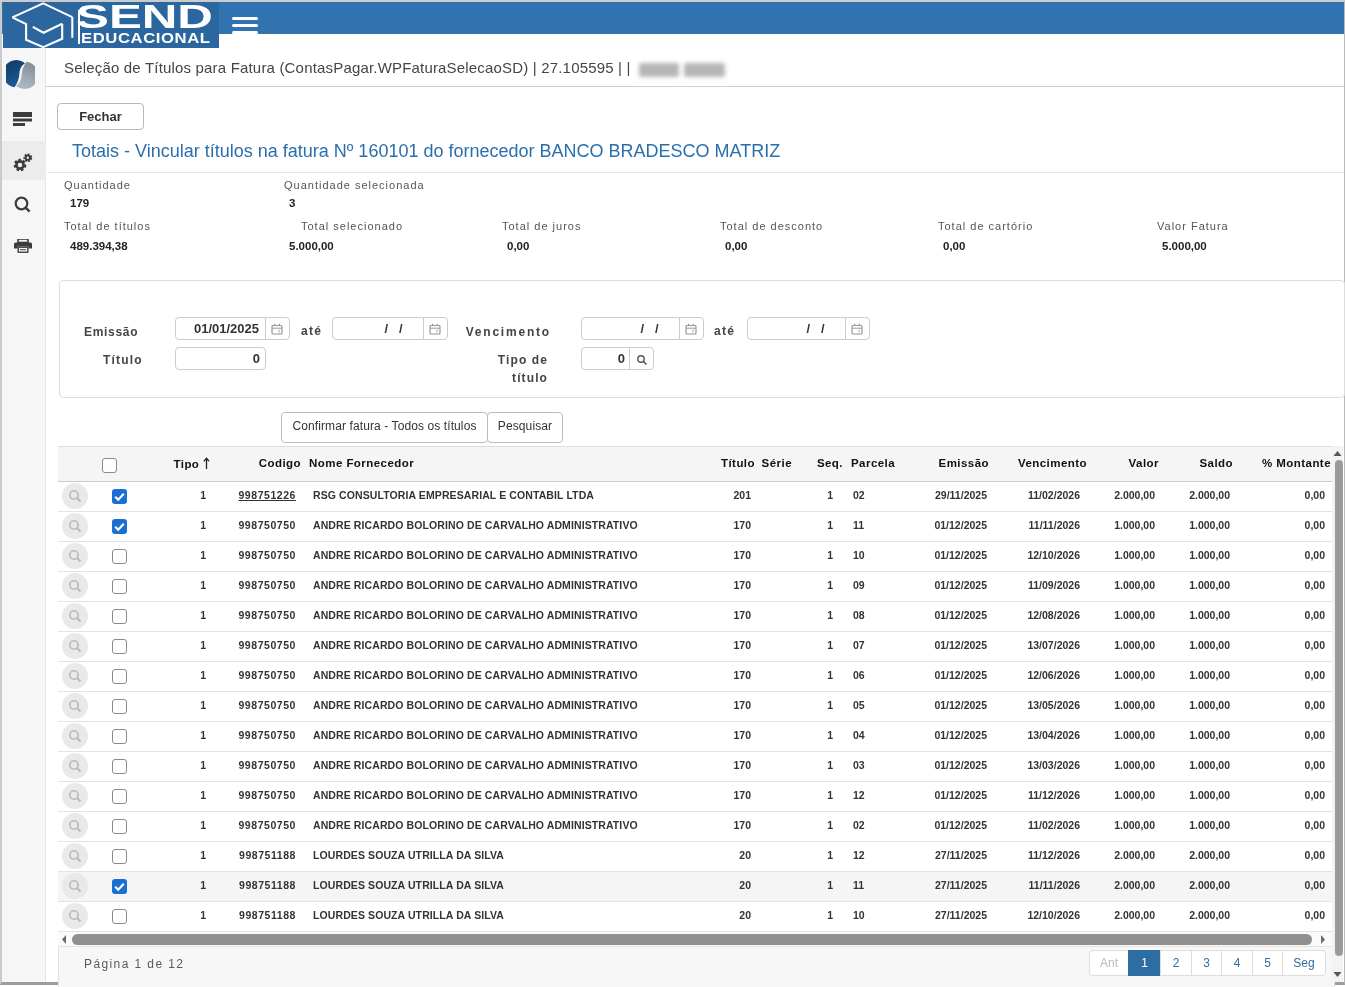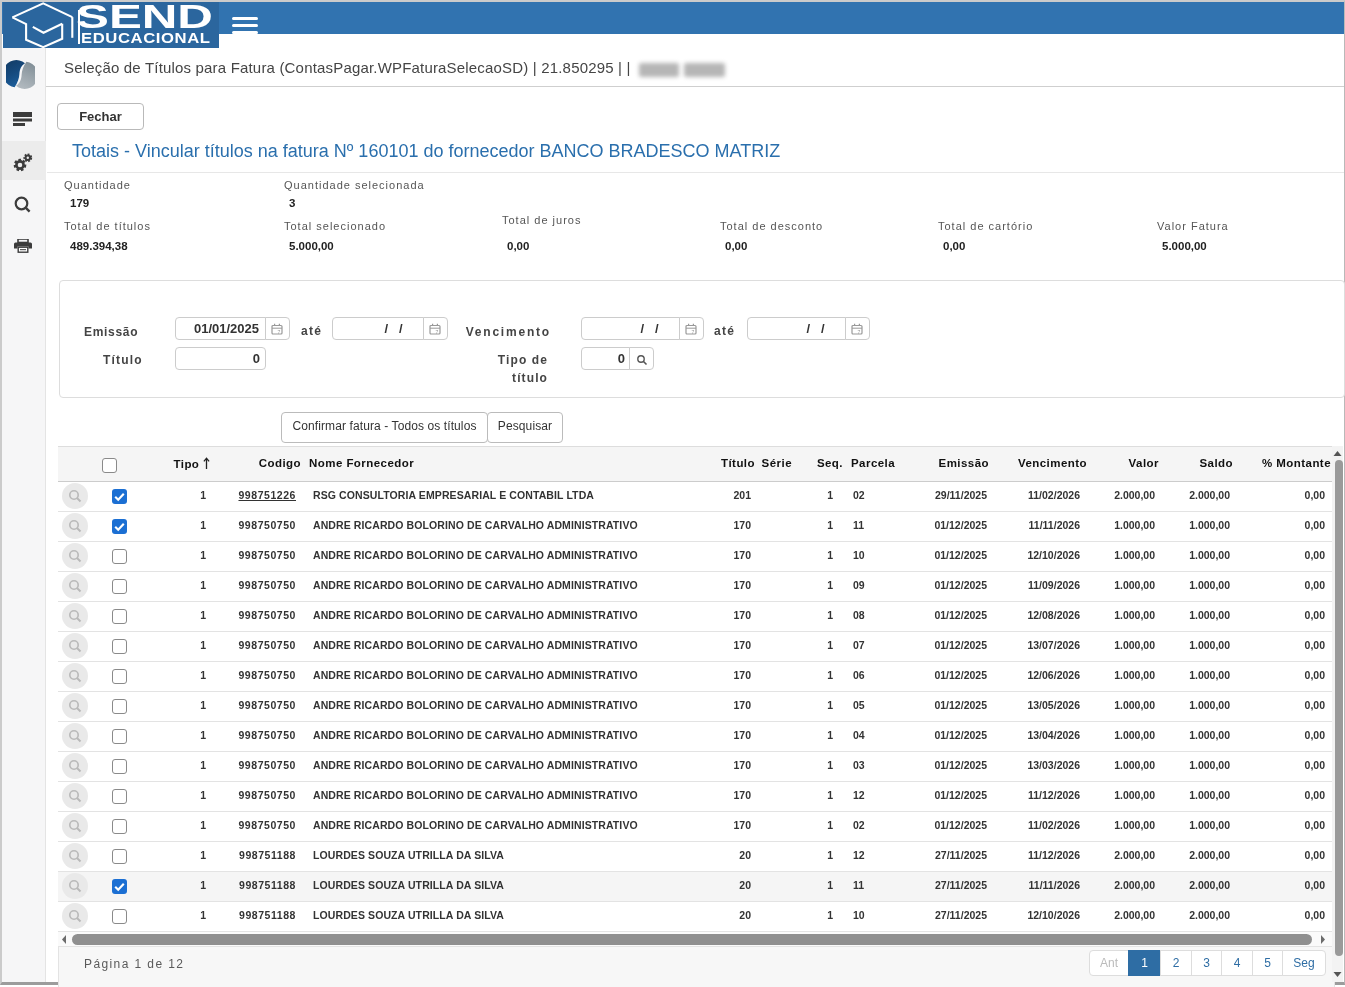--- a/index.html
+++ b/index.html
@@ -70,21 +70,21 @@
     </svg>
     <div id="sep"></div>
     <div id="sendtxt">SEND</div>
     <div id="sendsub">EDUCACIONAL</div>
     <div class="hline" style="top:15px;"></div>
     <div class="hline" style="top:22px;"></div>
     <div class="hline" style="top:29px;"></div>
   </div>
 
   <div id="crumb">
-    <div id="crumbtext">Seleção de Títulos para Fatura (ContasPagar.WPFaturaSelecaoSD) | 21.850295 | |</div>
+    <div id="crumbtext">Seleção de Títulos para Fatura (ContasPagar.WPFaturaSelecaoSD) | 27.105595 | |</div>
     <div class="redact" style="left:593px; width:40px;"></div>
     <div class="redact" style="left:638px; width:41px;"></div>
   </div>
 
   <div id="sidebar">
     <div id="gearrow"></div>
     <svg width="29" height="29" viewBox="0 0 29 29" style="position:absolute;left:4px;top:12px;">
       <defs>
         <linearGradient id="lgB" x1="0.2" y1="0" x2="0.6" y2="1">
           <stop offset="0" stop-color="#123c66"></stop>
@@ -129,23 +129,23 @@
     <div id="fechar">Fechar</div>
     <div id="title">Totais - Vincular títulos na fatura Nº 160101 do fornecedor BANCO BRADESCO MATRIZ</div>
     <div id="titleline"></div>
 
     <div class="tlabel" style="left:17px;  top:91px;">Quantidade</div>
     <div class="tvalue" style="left:23px;  top:109px;">179</div>
     <div class="tlabel" style="left:237px; top:91px;">Quantidade selecionada</div>
     <div class="tvalue" style="left:242px; top:109px;">3</div>
     <div class="tlabel" style="left:17px;  top:132px;">Total de títulos</div>
     <div class="tvalue" style="left:23px;  top:152px;">489.394,38</div>
-    <div class="tlabel" style="left:237px; top:132px;">Total selecionado</div>
+    <div class="tlabel" style="left:254px; top:132px;">Total selecionado</div>
     <div class="tvalue" style="left:242px; top:152px;">5.000,00</div>
-    <div class="tlabel" style="left:455px; top:126px;text-align:right;">Total de juros</div>
+    <div class="tlabel" style="left:455px; top:132px;text-align:right;">Total de juros</div>
     <div class="tvalue" style="left:460px; top:152px;">0,00</div>
     <div class="tlabel" style="left:673px; top:132px;">Total de desconto</div>
     <div class="tvalue" style="left:678px; top:152px;">0,00</div>
     <div class="tlabel" style="left:891px; top:132px;">Total de cartório</div>
     <div class="tvalue" style="left:896px; top:152px;">0,00</div>
     <div class="tlabel" style="left:1110px; top:132px;">Valor Fatura</div>
     <div class="tvalue" style="left:1115px; top:152px;">5.000,00</div>
 
     <div id="fpanel">
       <div class="flabel" style="left:24px; top:44px;">Emissão</div>

